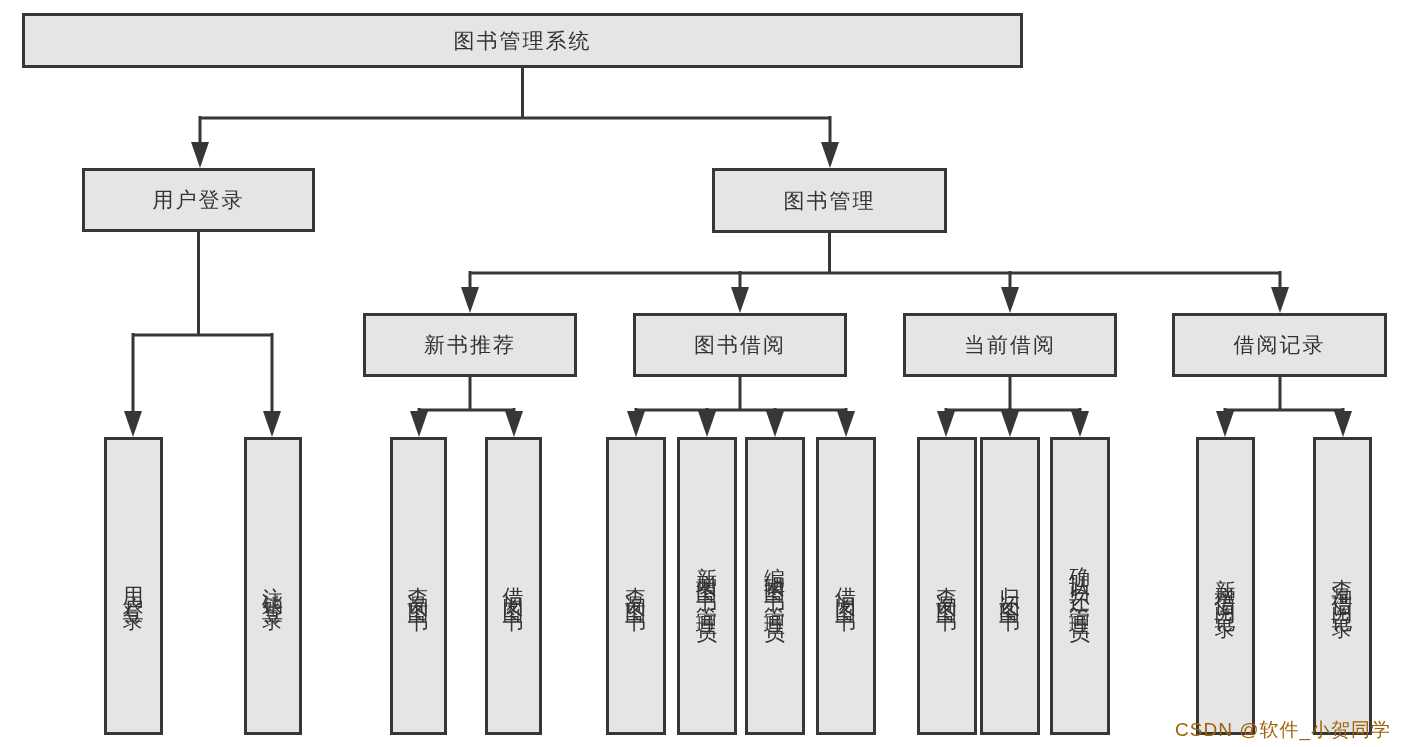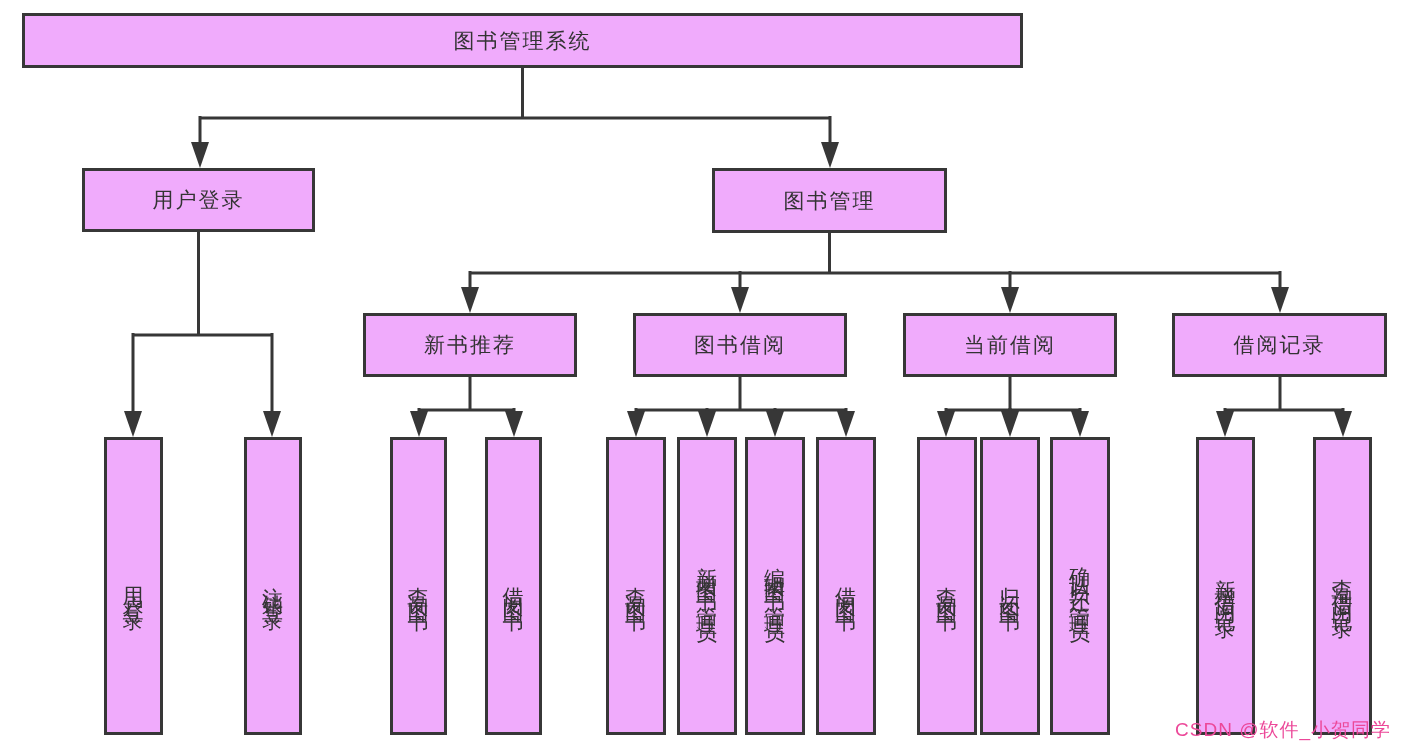--- a/index.html
+++ b/index.html
@@ -17,42 +17,42 @@
   }
   .lines {
     position: absolute;
     left: 0;
     top: 0;
   }
   .node {
     position: absolute;
     box-sizing: border-box;
     border: 3px solid #373737;
-    background: #f0abfc;
+    background: #e5e5e5;
     display: flex;
     align-items: center;
     justify-content: center;
     color: #333333;
     font-size: 21px;
     letter-spacing: 2px;
     white-space: nowrap;
   }
   .leaf {
     writing-mode: vertical-rl;
     text-orientation: mixed;
     letter-spacing: 8px;
     font-size: 21px;
     line-height: 1;
   }
   .watermark {
     position: absolute;
     right: 14px;
     bottom: 4px;
     font-size: 19px;
-    color: #ec4899;
+    color: #a16207;
     letter-spacing: 1px;
     white-space: nowrap;
   }
 </style>
 </head>
 <body>
 
 <div class="stage">
 
   <svg class="lines" width="1405" height="747" viewBox="0 0 1405 747" fill="none" stroke="#373737" stroke-width="3">

